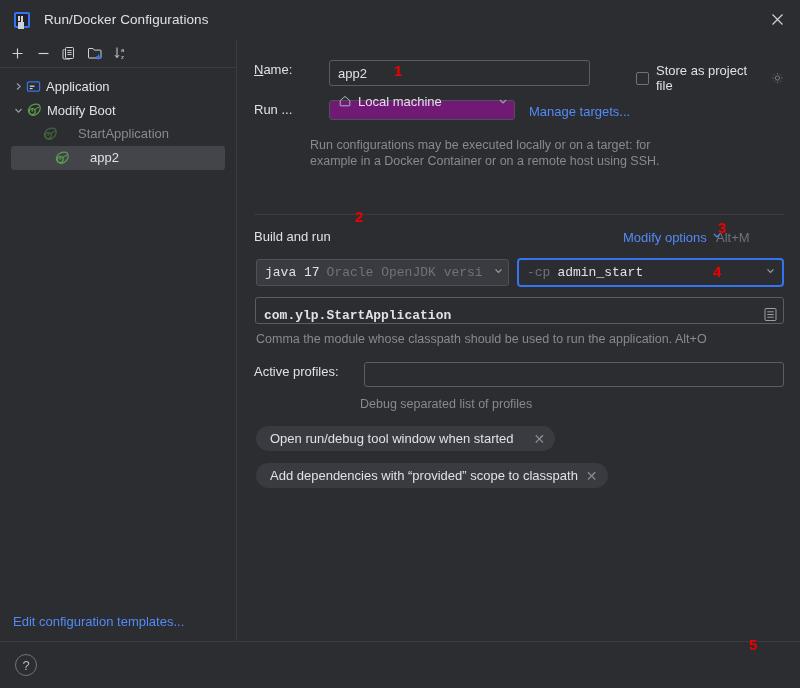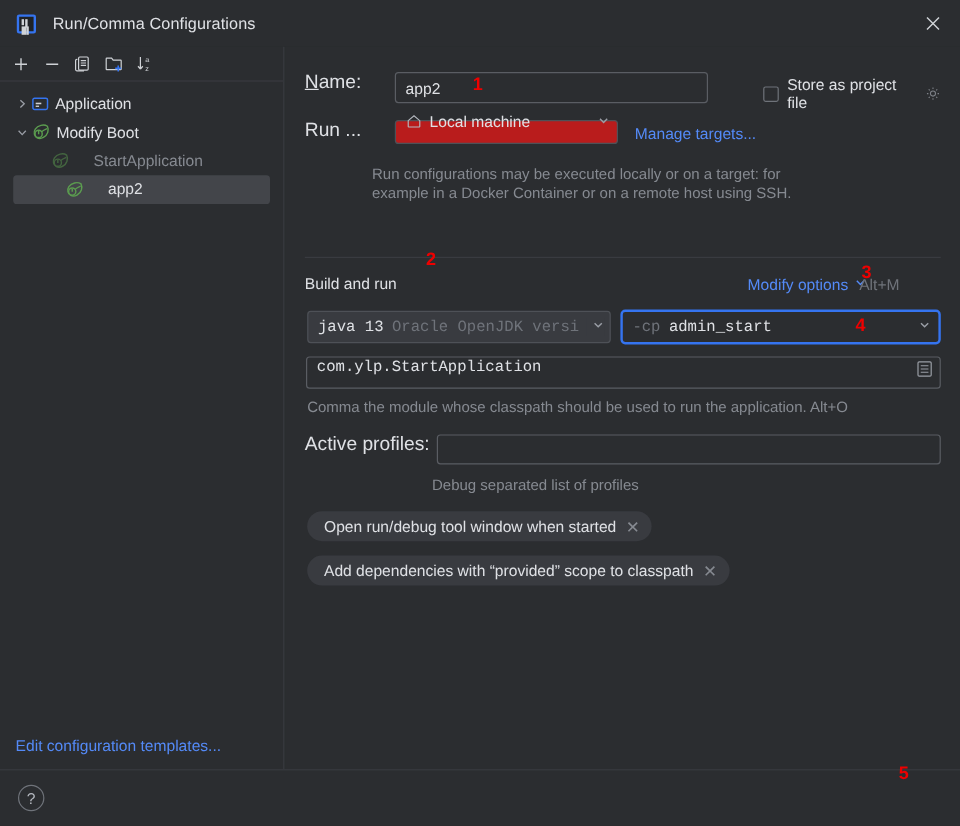--- a/index.html
+++ b/index.html
@@ -71,21 +71,21 @@
   .edit-templates {
     position: absolute; left: 13px; bottom: 12px;
     color: #548af7; font-size: 13px; cursor: default;
   }
 
   
   .right-panel {
     position: absolute; left: 238px; top: 39px; width: 562px; height: 602px;
     background: #2b2d30;
   }
-  .form-label { font-size: 16px; color: #dfe1e5; }
+  .form-label { font-size: 13px; color: #dfe1e5; }
   .mnemonic { text-decoration: underline; }
 
   .name-row { position: absolute; left: 16px; top: 21px; width: 530px; }
   .name-input {
     position: absolute; left: 75px; top: 0; width: 261px; height: 26px;
     background: #2b2d30; border: 1px solid #5a5d63; border-radius: 3px;
     color: #dfe1e5; font-size: 13px; padding: 0 8px; outline: none;
     font-family: "Liberation Sans", sans-serif;
   }
   .store-check {
@@ -93,21 +93,21 @@
   }
   .checkbox {
     width: 13px; height: 13px; border: 1px solid #6f737a; border-radius: 2px;
     background: #2b2d30; flex: none;
   }
   .store-label { font-size: 13px; color: #dfe1e5; }
   .gear-icon { width: 14px; height: 14px; margin-left: 5px; opacity: .75; }
 
   .runon-row { position: absolute; left: 16px; top: 61px; }
   .combo {
-    height: 19px; background: #b91c1c; border: 1px solid #4e5157; border-radius: 3px;
+    height: 19px; background: #701a75; border: 1px solid #4e5157; border-radius: 3px;
     display: flex; align-items: center; padding: 0 6px 18px 8px; cursor: default;
   }
   .combo .chev { margin-left: auto; padding-left: 8px; }
   .target-combo { position: absolute; left: 75px; top: 0; width: 186px; }
   .home-icon { width: 14px; height: 14px; margin-right: 6px; flex: none; }
   .manage-link {
     position: absolute; left: 275px; top: 4px; color: #548af7; font-size: 13px; cursor: default;
   }
   .hint {
     color: #868a91; font-size: 12.5px; line-height: 16px;
@@ -143,43 +143,43 @@
     display: flex; align-items: center; padding: 0 6px 0 8px; cursor: default;
     font-family: "Liberation Mono", monospace; font-size: 13px;
   }
   .cp-flag { color: #6f737a; }
   .cp-val { color: #dfe1e5; margin-left: 7px; }
   .cp-combo .chev { margin-left: auto; }
 
   .mainclass-field {
     position: absolute; left: 17px; top: 258px; width: 529px; height: 27px;
     background: #2b2d30; border: 1px solid #5a5d63; border-radius: 3px;
-    display: flex; align-items: flex-start; padding: 0 4px 0 8px;
-    font-family: "Liberation Mono", monospace; font-size: 13px; color: #dfe1e5;
+    display: flex; align-items: flex-end; padding: 0 4px 0 8px;
+    font-family: "Liberation Mono", monospace; font-size: 13px; color: #dfe1e5; font-weight: bold;
   }
   .mc-btn { margin-left: auto; width: 18px; height: 18px; display: flex; align-items: center; justify-content: center; }
 
   .mc-hint { position: absolute; left: 18px; top: 292px; }
 
   .profiles-row { position: absolute; left: 16px; top: 323px; }
   .profiles-input {
     position: absolute; left: 110px; top: 0; width: 420px; height: 25px;
     background: #2b2d30; border: 1px solid #5a5d63; border-radius: 3px;
     color: #dfe1e5; font-size: 13px; padding: 0 8px; outline: none;
     font-family: "Liberation Sans", sans-serif;
   }
   .profiles-hint { position: absolute; left: 122px; top: 357px; }
 
   .chip {
     position: absolute; height: 25px; background: #393b40; border-radius: 13px;
     display: flex; align-items: center; padding: 0 10px 0 14px;
     font-size: 13px; color: #dfe1e5; cursor: default;
   }
   .chip .x { margin-left: 8px; color: #868a91; font-size: 14px; line-height: 1; }
-  .chip1 { left: 18px; top: 387px; }
+  .chip1 { left: 18px; top: 387px; gap: 12px; }
   .chip2 { left: 18px; top: 424px; }
 
   
   .bottom-bar {
     position: absolute; left: 0; top: 641px; width: 800px; height: 47px;
     background: #2b2d30; border-top: 1px solid #393b40;
   }
   .help-btn {
     position: absolute; left: 15px; top: 12px; width: 22px; height: 22px;
     border: 1px solid #6f737a; border-radius: 50%;
@@ -198,21 +198,21 @@
   .a4 { left: 713px; top: 263px; }
   .a5 { left: 749px; top: 636px; }
 </style>
 </head>
 <body>
 
 <div class="window">
 
   <div class="titlebar">
     <div class="ij-icon"></div>
-    <div class="title-text">Run/Comma Configurations</div>
+    <div class="title-text">Run/Docker Configurations</div>
     <div class="close-btn">
       <svg width="13" height="13" viewBox="0 0 13 13">
         <path d="M1.5 1.5 L11.5 11.5 M11.5 1.5 L1.5 11.5" stroke="#cfd2d6" stroke-width="1.2" fill="none"></path>
       </svg>
     </div>
   </div>
 
   <div class="left-panel">
 
     <div class="lp-toolbar">
@@ -349,21 +349,21 @@
     <div class="section-title">Build and run</div>
     <div class="modify-link">
       <span>Modify options</span>
       <svg width="10" height="10" viewBox="0 0 10 10">
           <path d="M2 4 L5 7 L8 4" stroke="#548af7" stroke-width="1.2" fill="none"></path>
         </svg>
     </div>
     <div class="alt-m">Alt+M</div>
 
     <div class="jdk-combo">
-      <span class="jdk-main">java 13</span>
+      <span class="jdk-main">java 17</span>
       <span class="jdk-sub">Oracle OpenJDK versi</span>
       <span class="chev">
         <svg width="11" height="11" viewBox="0 0 11 11">
             <path d="M2.5 4.3 L5.5 7.3 L8.5 4.3" stroke="#9a9ea6" stroke-width="1.2" fill="none"></path>
           </svg>
       </span>
     </div>
 
     <div class="cp-combo">
       <span class="cp-flag">-cp</span>

